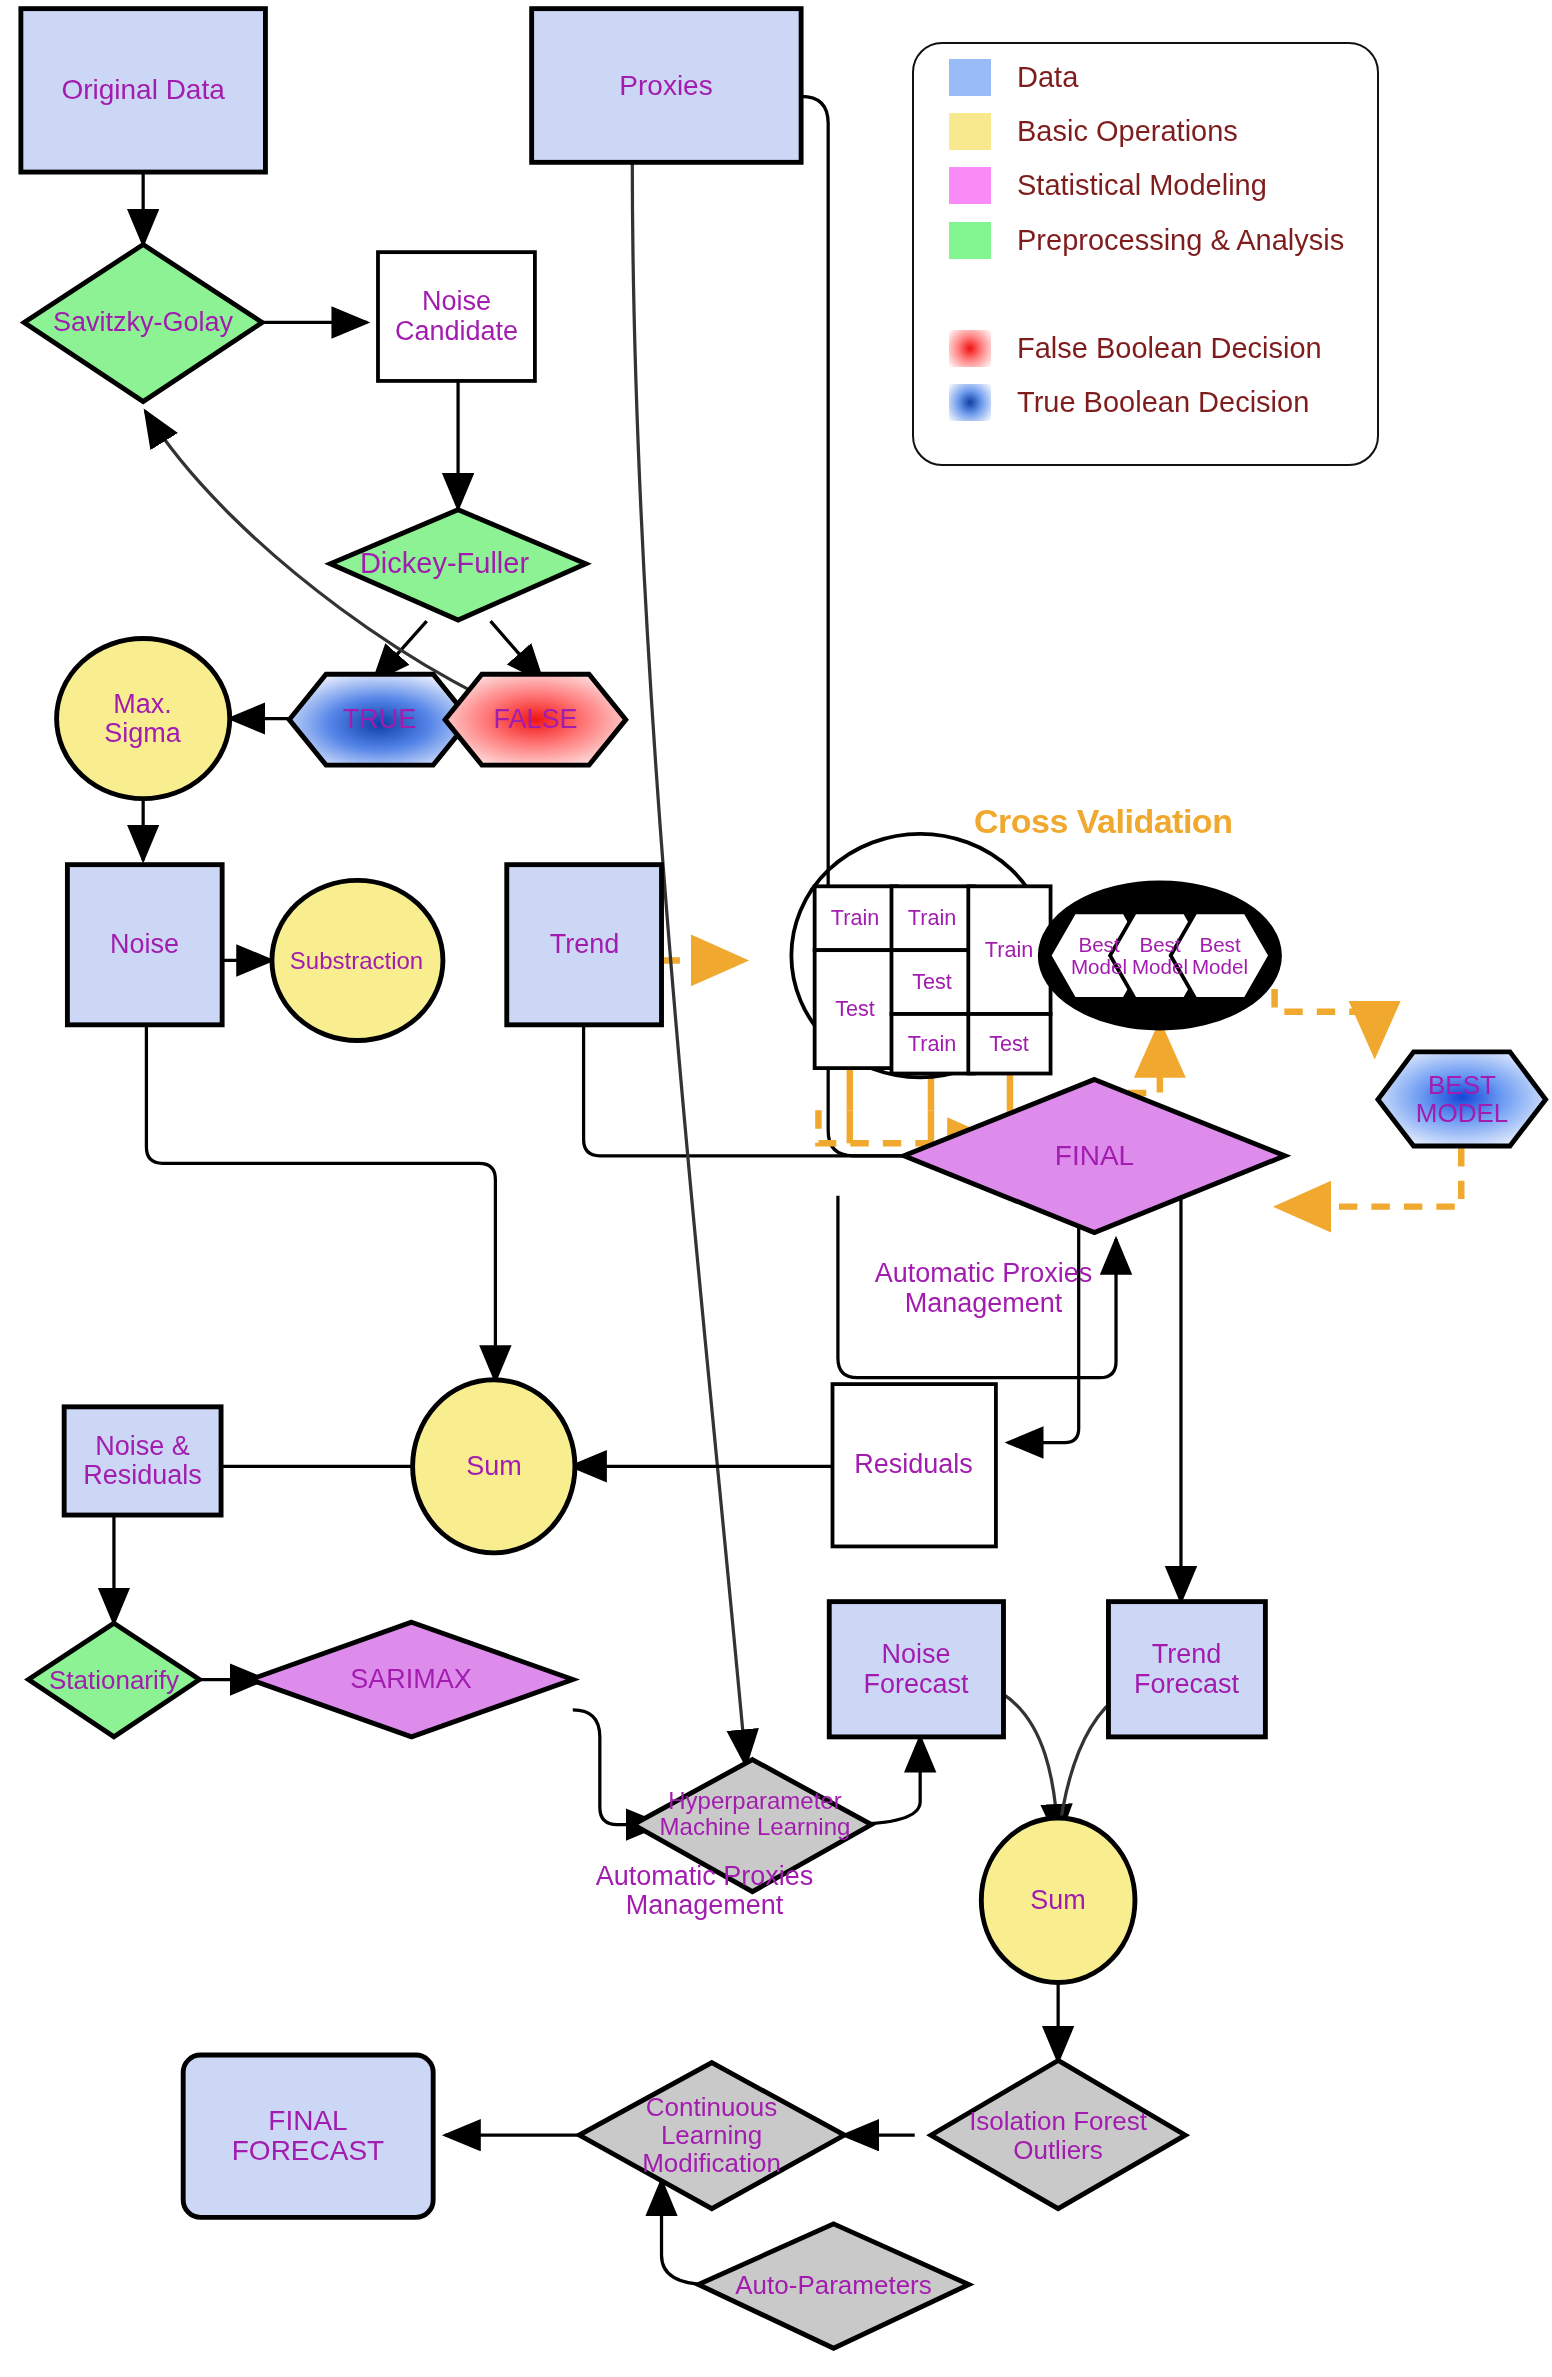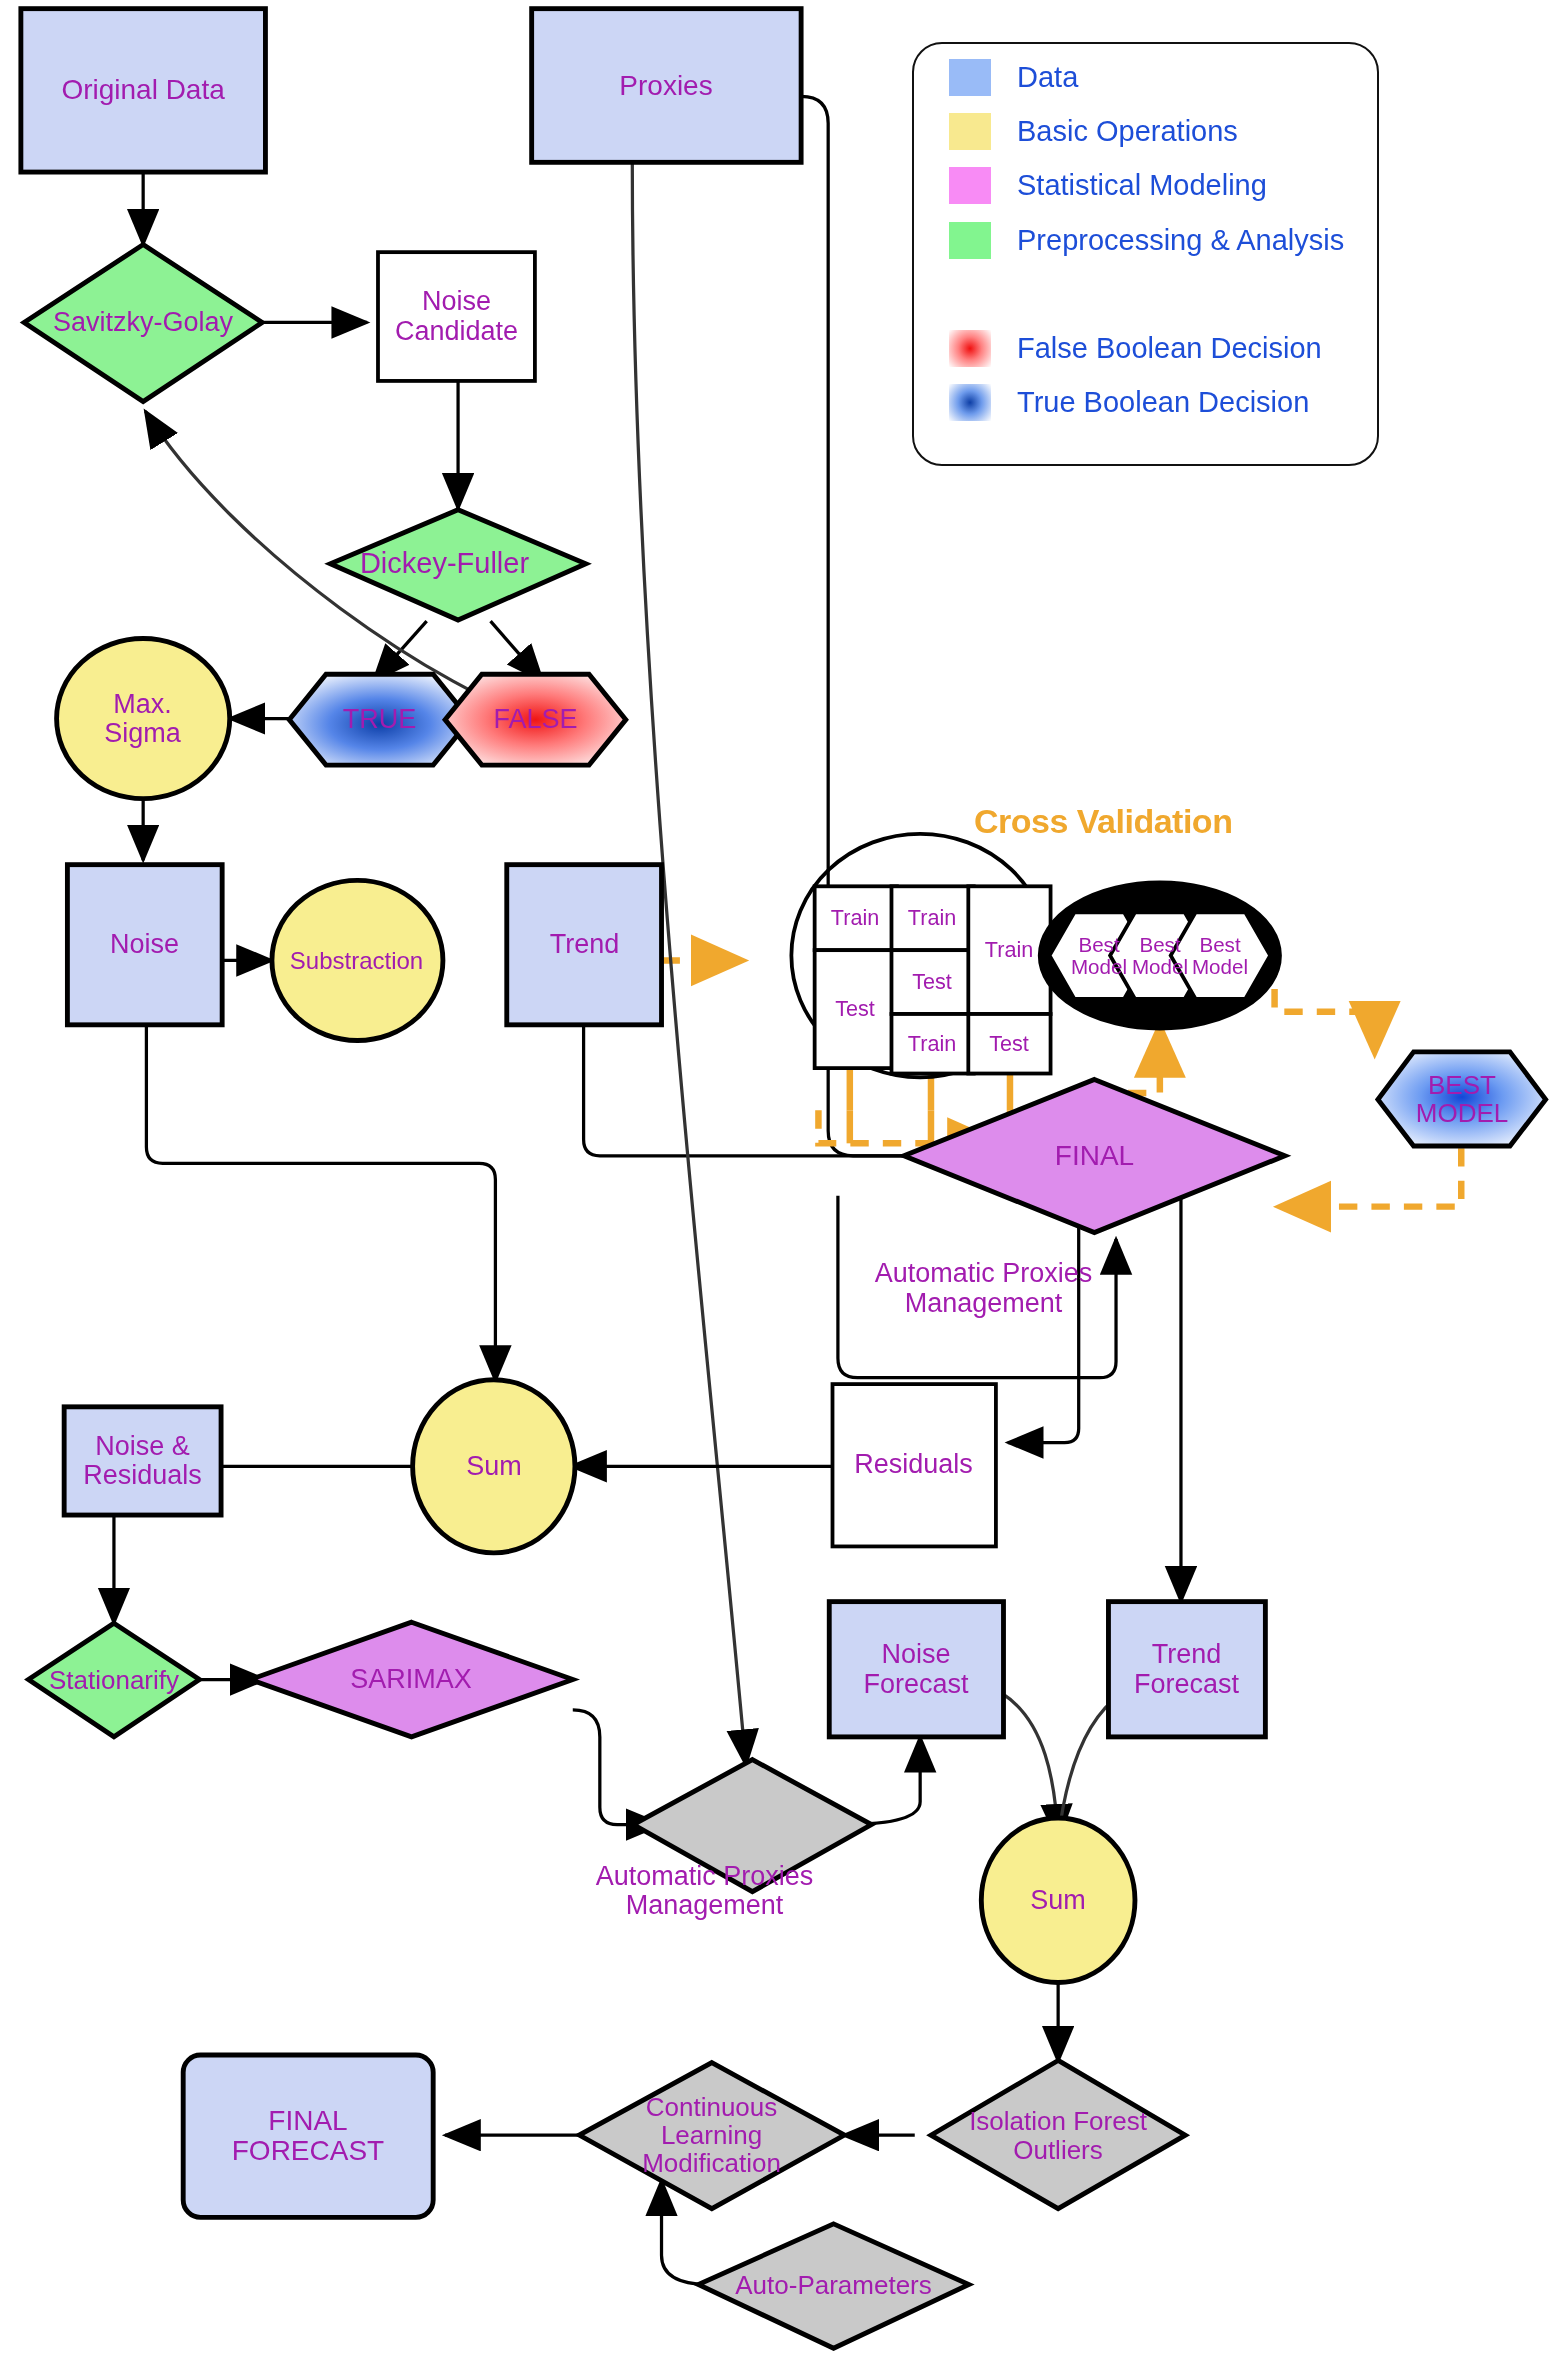--- a/index.html
+++ b/index.html
@@ -8,21 +8,21 @@
   #svgroot{position:absolute;left:0;top:0;width:1553px;height:2377px;}
   .nd-label{position:absolute;display:flex;align-items:center;justify-content:center;
             text-align:center;pointer-events:none;color:#a21caf;line-height:1.08;
             font-family:"Liberation Sans", sans-serif;white-space:pre-line;}
 
   
   #legend{position:absolute;left:912px;top:42px;width:467px;height:424px;
           border:2.2px solid #111;border-radius:30px;background:#fff;box-sizing:border-box;}
   .lg-row{position:absolute;left:35px;height:37px;display:flex;align-items:center;}
   .lg-sw{width:42px;height:37px;border:0;flex:0 0 auto;}
-  .lg-tx{margin-left:26px;font-size:29px;color:#1d4ed8;font-family:"Liberation Sans", sans-serif;}
+  .lg-tx{margin-left:26px;font-size:29px;color:#7f1d1d;font-family:"Liberation Sans", sans-serif;}
 
   #cvtitle{position:absolute;left:974px;top:802px;font-size:34px;font-weight:bold;
            color:#F0A82E;font-family:"Liberation Sans", sans-serif;letter-spacing:-0.5px;}
 </style>
 </head>
 <body>
 
 <div id="stage">
 
   <svg id="svgroot" viewBox="0 0 2869 4393">
@@ -268,20 +268,22 @@
 
   <div class="nd-label" style="left:429px;top:1442px;width:130px;height:50px;font-size:27px;">Sum</div>
 
   <div class="nd-label" style="left:64px;top:1407px;width:157px;height:108px;font-size:27px;">Noise &amp;
 Residuals</div>
 
   <div class="nd-label" style="left:23px;top:1655px;width:182px;height:50px;font-size:26px;">Stationarify</div>
 
   <div class="nd-label" style="left:319px;top:1655px;width:184px;height:50px;font-size:27px;">SARIMAX</div>
 
+  <div class="nd-label" style="left:628px;top:1781px;width:254px;height:65px;font-size:24px;">Hyperparameter
+Machine Learning</div>
 
   <div class="nd-label" style="left:553px;top:1856px;width:303px;height:70px;font-size:27px;">Automatic Proxies
 Management</div>
 
   <div class="nd-label" style="left:829px;top:1602px;width:174px;height:135px;font-size:27px;">Noise
 Forecast</div>
 
   <div class="nd-label" style="left:1108px;top:1602px;width:157px;height:135px;font-size:27px;">Trend
 Forecast</div>
 

